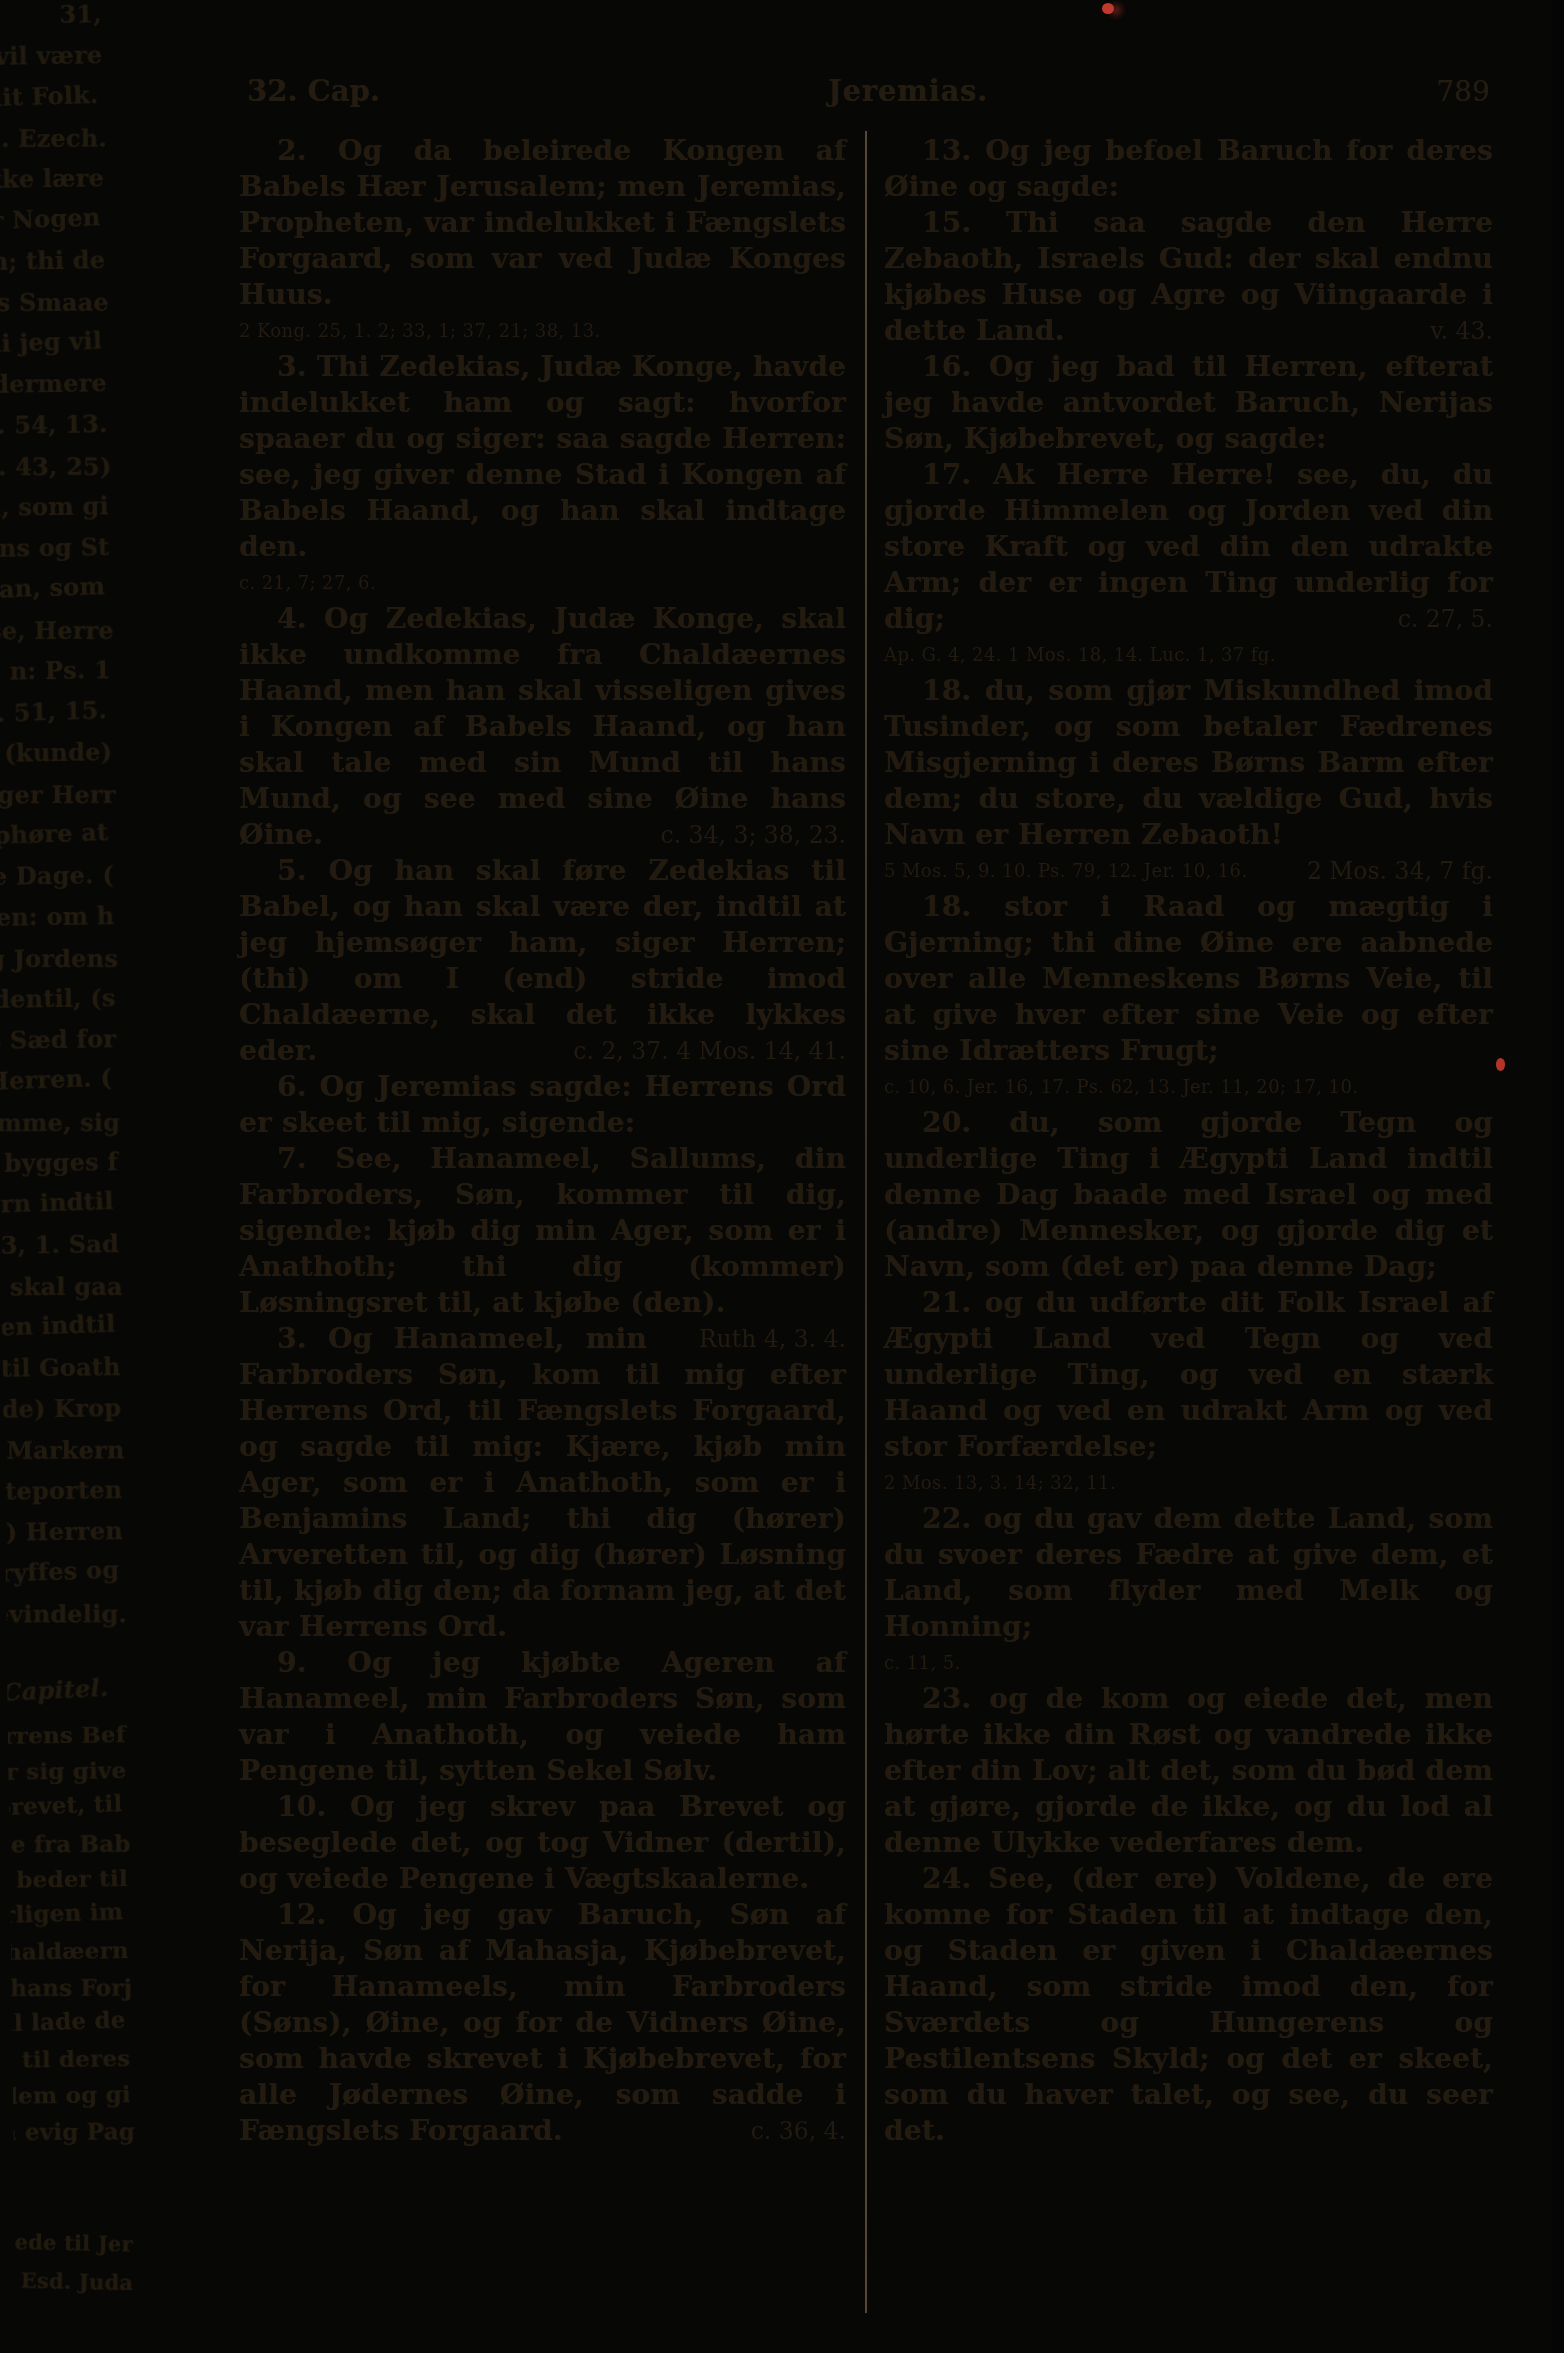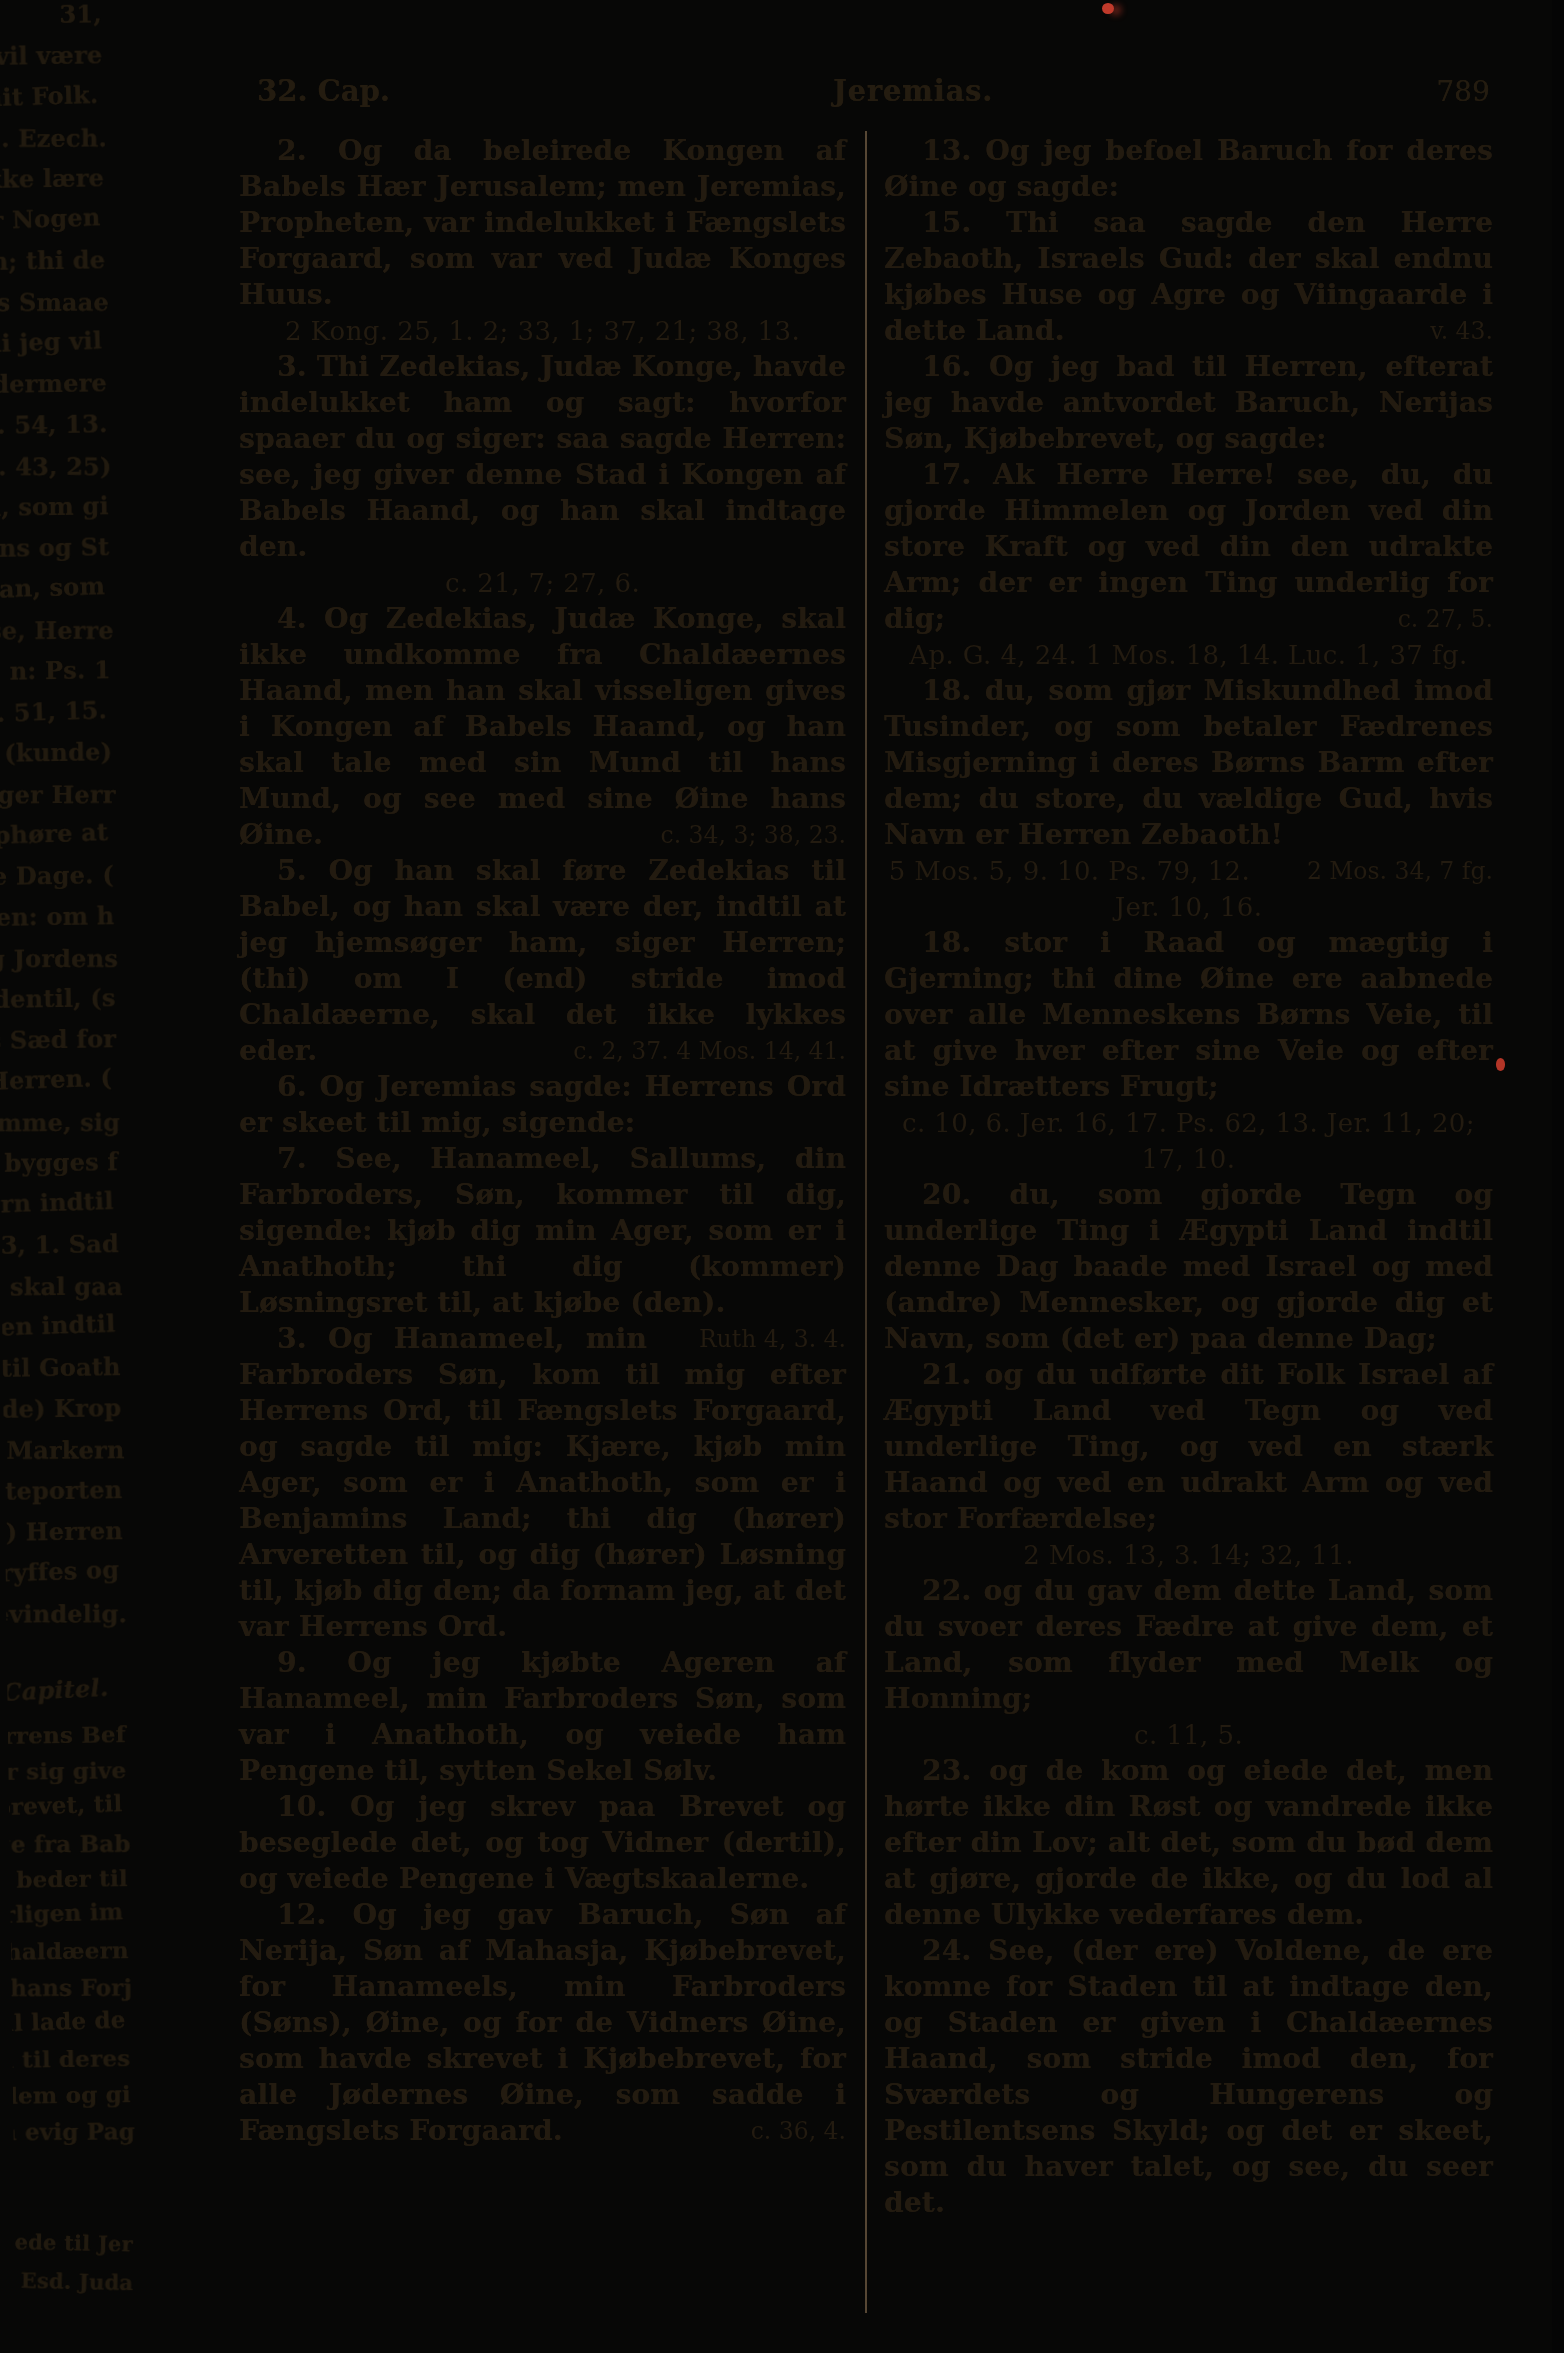--- a/index.html
+++ b/index.html
@@ -40,21 +40,21 @@
   .chapter-frag span{right:23.5px;font-size:24px;transform:rotate(-2deg);font-style:italic;}
   #frags-bottom{margin-top:75px;}
   #frags-bottom .frag span{font-size:21px;transform:rotate(2deg);}
   
   .page-header{
     position:absolute;left:235px;top:74px;width:1261px;
     display:flex;align-items:baseline;
     font-weight:700;font-size:29px;color:#241c10;
     text-shadow:0.3px 0 0 currentColor;
   }
-  .page-header .chapter{margin-left:22px;}
+  .page-header .chapter{margin-left:12px;}
   .page-header .title{flex:1;text-align:center;letter-spacing:0.8px;}
   .page-header .pagenum{margin-right:6.3px;font-weight:400;font-size:28px;}
   
   .col-divider{
     position:absolute;left:865px;top:131px;width:1.6px;height:2182px;
     background:linear-gradient(180deg,#574734,#3c3022 50%,#574734);
   }
   .col{
     position:absolute;top:133px;
     font-size:28px;line-height:36px;font-weight:700;color:#231b10;
@@ -64,21 +64,21 @@
   .col.left{left:239px;width:607px;}
   .col.right{left:884px;width:609px;}
   .col p{margin:0;}
   .verse{text-indent:38px;}
   .verse.noindent{text-indent:0;}
   .tailref{
     float:right;font-weight:400;font-size:23.5px;letter-spacing:0;
     text-shadow:none;padding-left:14px;
   }
   .refline{
-    text-align:center;font-weight:400;font-size:26px;line-height:36px;
+    font-weight:400;font-size:18px;line-height:36px;
     letter-spacing:0.4px;text-indent:0;text-shadow:none;
   }
   
   .speck{position:absolute;border-radius:50%;}
   .speck-top{left:1102px;top:3.1px;width:11.7px;height:11px;background:#c03a2b;box-shadow:7.8px 1.6px 6.3px rgba(192,58,43,.45);}
   .speck-right{left:1496px;top:1058px;width:9.4px;height:12.5px;background:#b33527;}
 </style>
 </head>
 <body>
 

